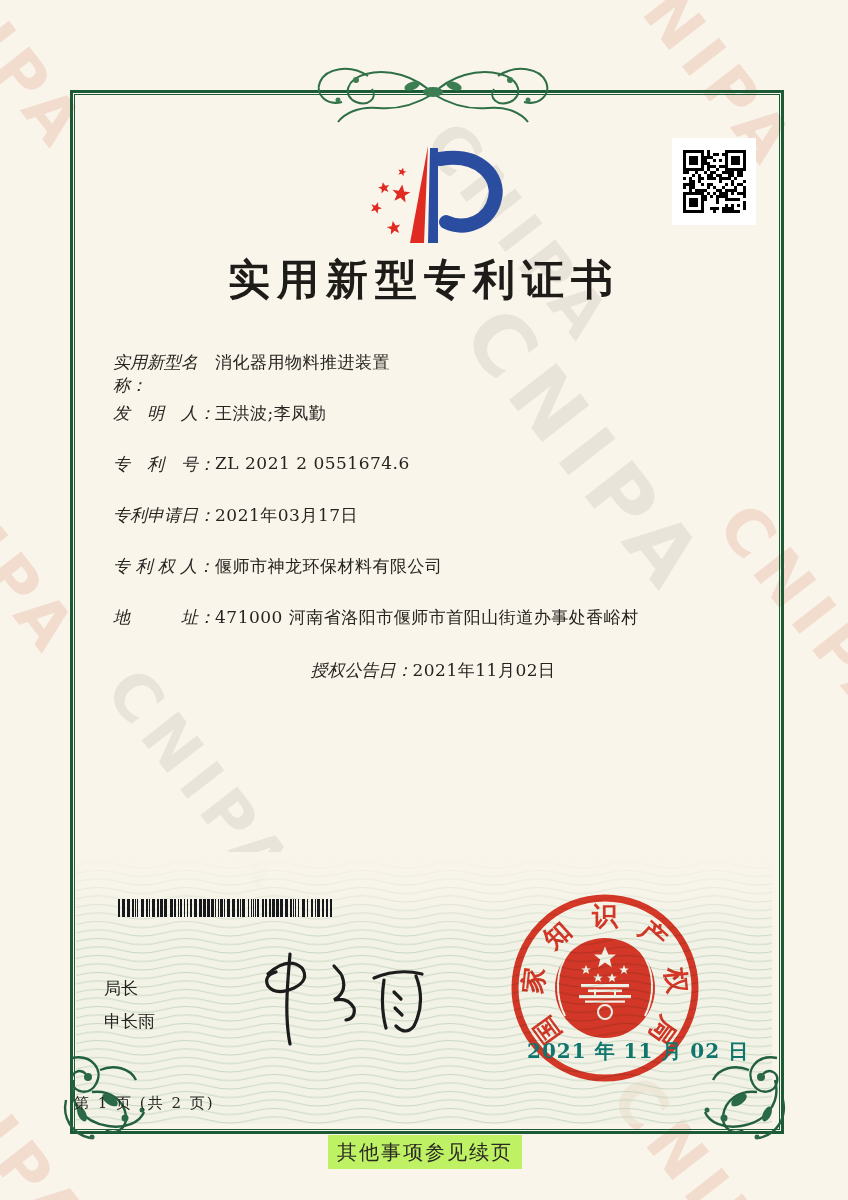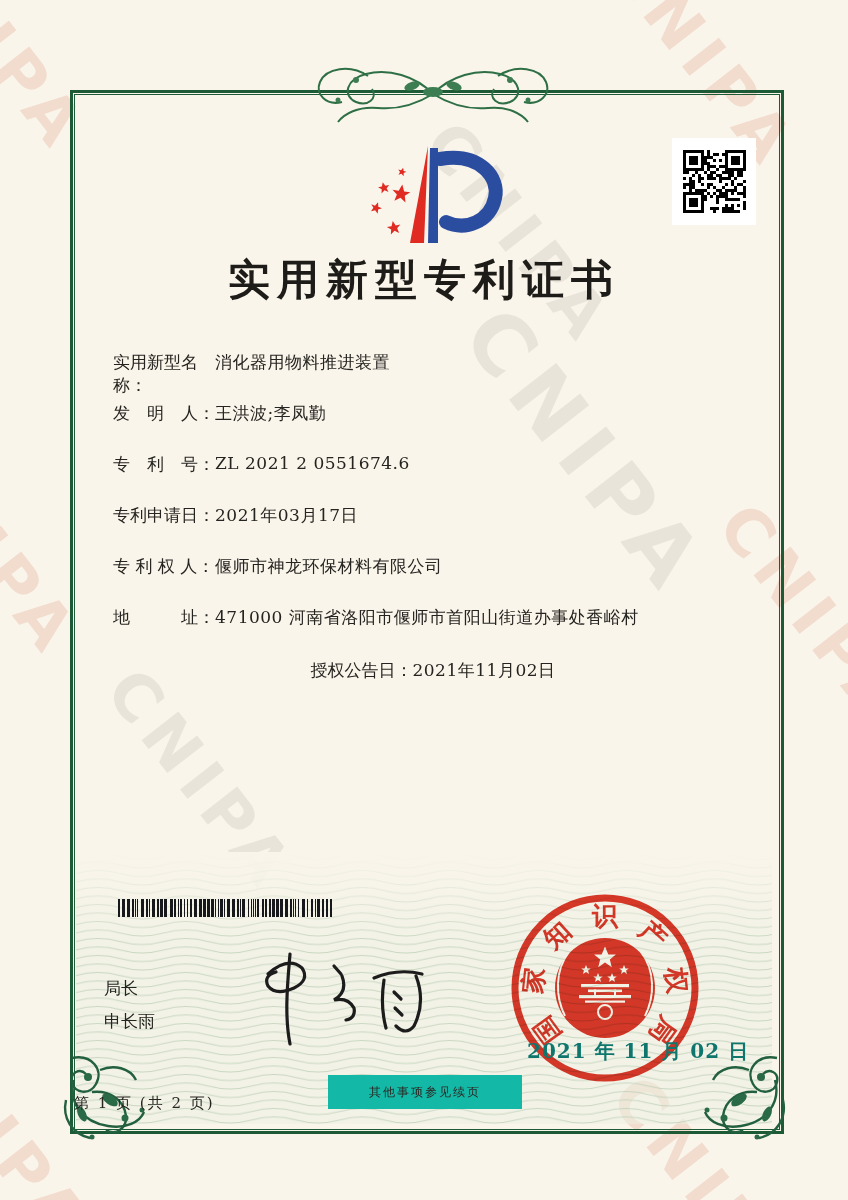--- a/index.html
+++ b/index.html
@@ -42,21 +42,21 @@
   .qr-box{
     position:absolute; left:672px; top:138px; width:84px; height:87px;
     background:#fff; z-index:5; display:flex; align-items:center; justify-content:center;
   }
   .doc-title{
     position:absolute; left:74px; top:252px; width:700px; text-align:center;
     font-size:42px; font-weight:bold; letter-spacing:7px; z-index:5; color:#1e1c18;
   }
   .fields{position:absolute; left:113px; top:351px; width:640px; z-index:5;}
   .field-row{height:51px; font-size:17px; position:relative;}
-  .field-label{display:inline-block; width:102px; vertical-align:top;}
+  .field-label{display:inline-block; width:102px; vertical-align:top;font-style:italic;}
   .field-value{letter-spacing:.5px;}
   .grant-row{position:absolute; left:113px; top:659px; width:640px; font-size:17px; z-index:5;text-align:center;}
   .grant-b{position:absolute; left:322px; top:0;}
   .paras{
     position:absolute; left:113px; top:701px; width:622px; z-index:5;
     font-size:16px; line-height:23.5px; letter-spacing:.4px; color:#2a2824;
   }
   .paras p{margin:0; text-indent:2.2em;}
   .barcode{position:absolute; left:118px; top:899px; z-index:5;}
   .officer{position:absolute; left:104px; top:972px; z-index:5; font-size:17px; line-height:33px;}
@@ -64,23 +64,23 @@
   .seal{position:absolute; left:505px; top:888px; z-index:5; mix-blend-mode:multiply; opacity:.93;}
   .seal-date{
     position:absolute; left:527px; top:1038px; z-index:6; font-size:20px;
     letter-spacing:1px; color:#0f766e; font-weight:bold;
   }
   .page-num{
     position:absolute; left:74px; top:1094px; width:700px; text-align:left;
     font-size:15px; letter-spacing:2px; z-index:5;
   }
   .cont-note{
-    position:absolute; left:328px; top:1075px; width:194px; height:34px;
-    background:#14b8a6; z-index:5; display:flex; align-items:center; justify-content:center;
-    font-size:12px; letter-spacing:2px; color:#2a2824;
+    position:absolute; left:328px; top:1135px; width:194px; height:34px;
+    background:#bef264; z-index:5; display:flex; align-items:center; justify-content:center;
+    font-size:20px; letter-spacing:2px; color:#2a2824;
   }
 </style>
 </head>
 <body>
 
 <div class="page">
 
   <div class="wm" style="left:-58px; top:-85px;">CNIPA</div>
   <div class="wm" style="left:652px; top:-68px;">CNIPA</div>
   <div class="wm gray" style="left:468px; top:108px;">CNIPA</div>

